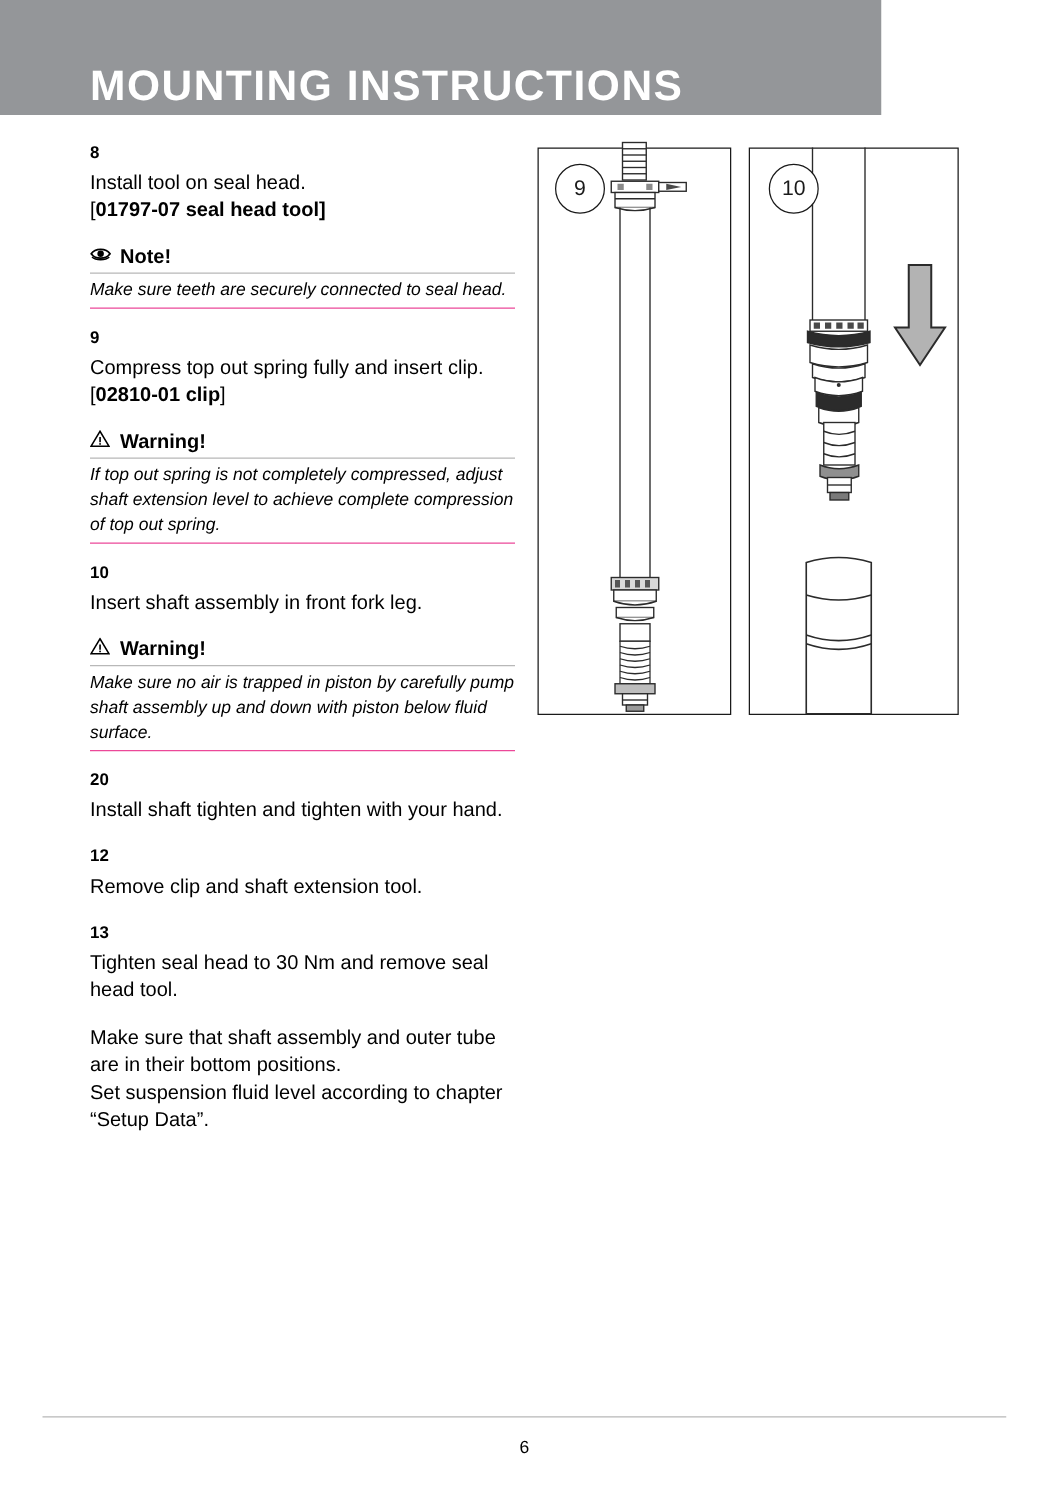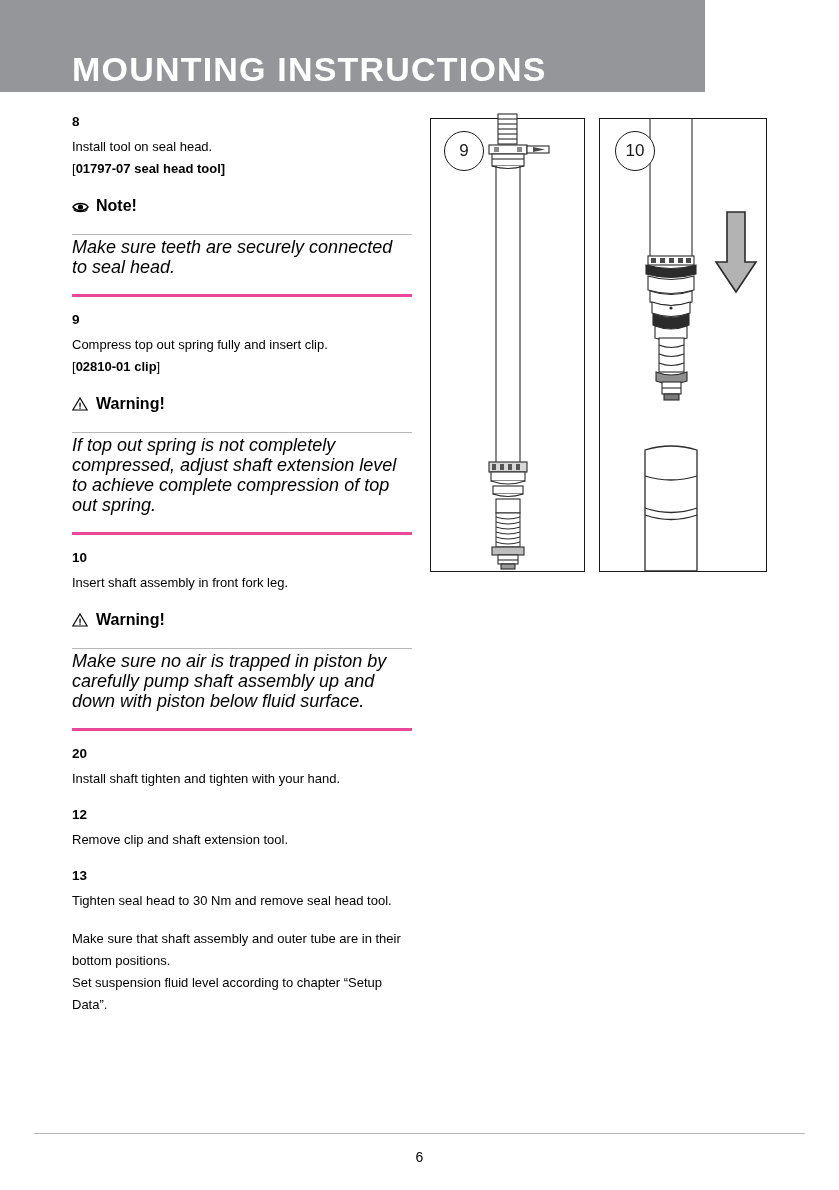--- a/index.html
+++ b/index.html
@@ -49,64 +49,63 @@
     top: 113px;
     width: 340px;
   }
   .step-num {
     font-size: 13.5px;
     font-weight: bold;
     line-height: 17px;
     margin: 0 0 6px 0;
   }
   .step-body {
-    font-size: 13px;
+    font-size: 16px;
     line-height: 22px;
     margin: 0;
   }
   .step-body .partno {
     font-weight: bold;
     text-align: center;
   }
   .step-block {
     margin-bottom: 16px;
   }
   .step-block.tight {
     margin-bottom: 14px;
   }
 
   
   .callout {
     margin: 16px 0 14px 0;
   }
   .callout-head {
     display: flex;
-    align-items: center;
     gap: 7px;
     border-bottom: 1px solid #b8b8b8;
-    padding-bottom: 18px;
+    padding-bottom: 2px;
   }
   .callout-head .callout-title {
     font-size: 16px;
     font-weight: bold;
     line-height: 20px;
   }
   .callout-icon {
     display: inline-block;
     width: 17px;
     height: 15px;
     flex: 0 0 auto;
   }
   .callout-body {
-    font-size: 18px;
+    font-size: 14px;
     font-style: italic;
     line-height: 20px;
     margin: 2px 0 0 0;
-    padding-bottom: 17px;
-    border-bottom: 3px solid #ec4899;
+    padding-bottom: 5px;
+    border-bottom: 1px solid #ec4899;
   }
 
   
   .figure-panel {
     position: absolute;
     border: 1.5px solid #1a1a1a;
     background: #ffffff;
     box-sizing: border-box;
   }
   #figure-9 {

